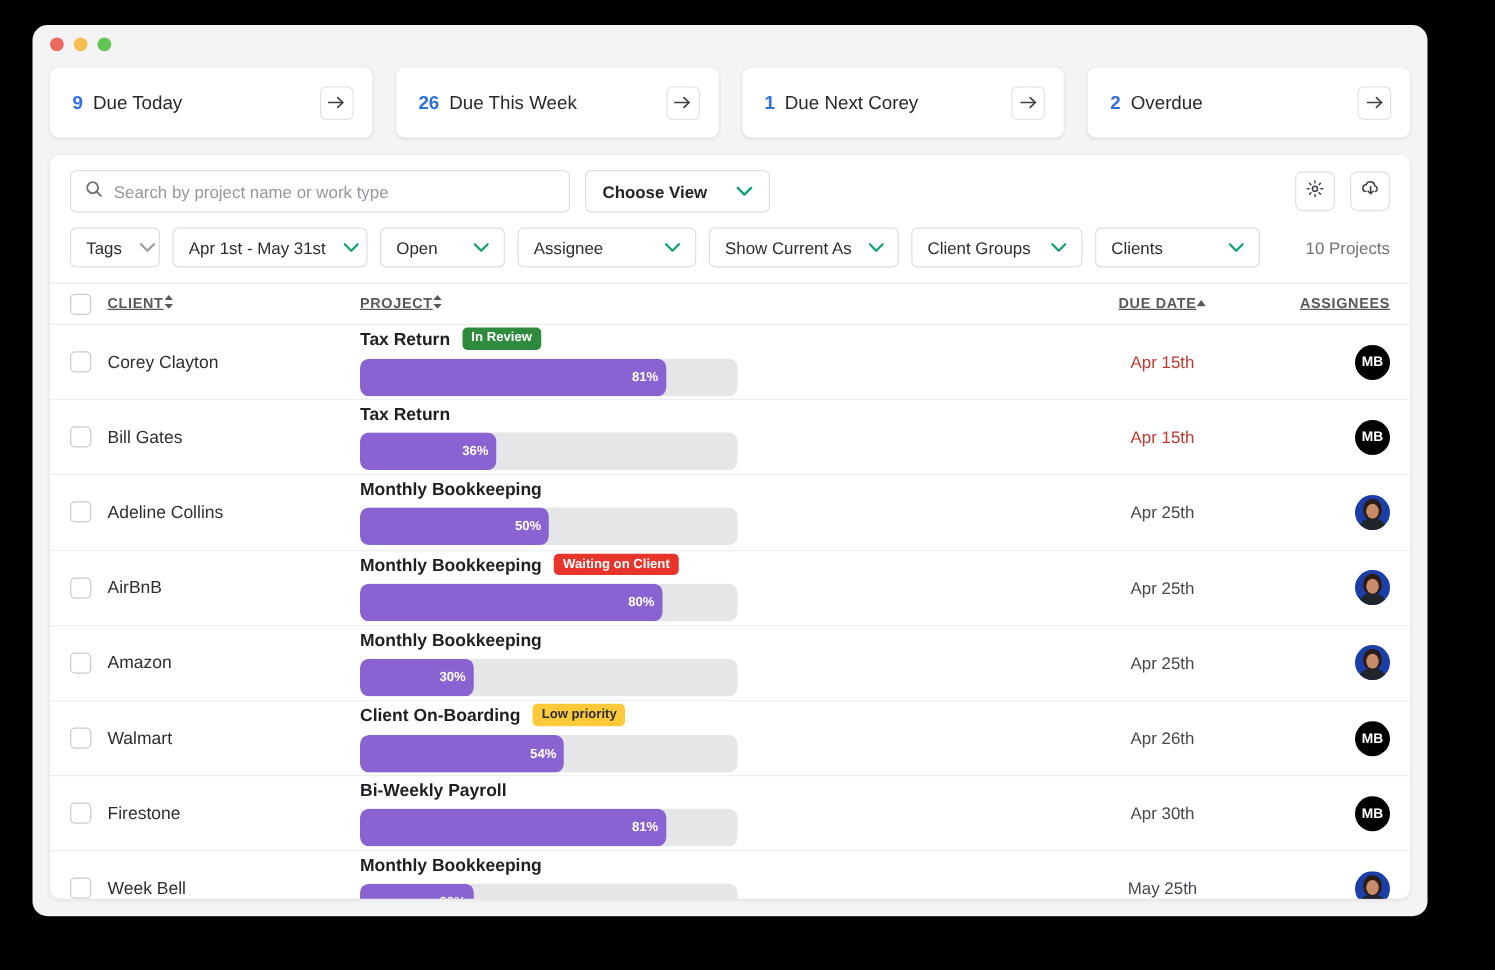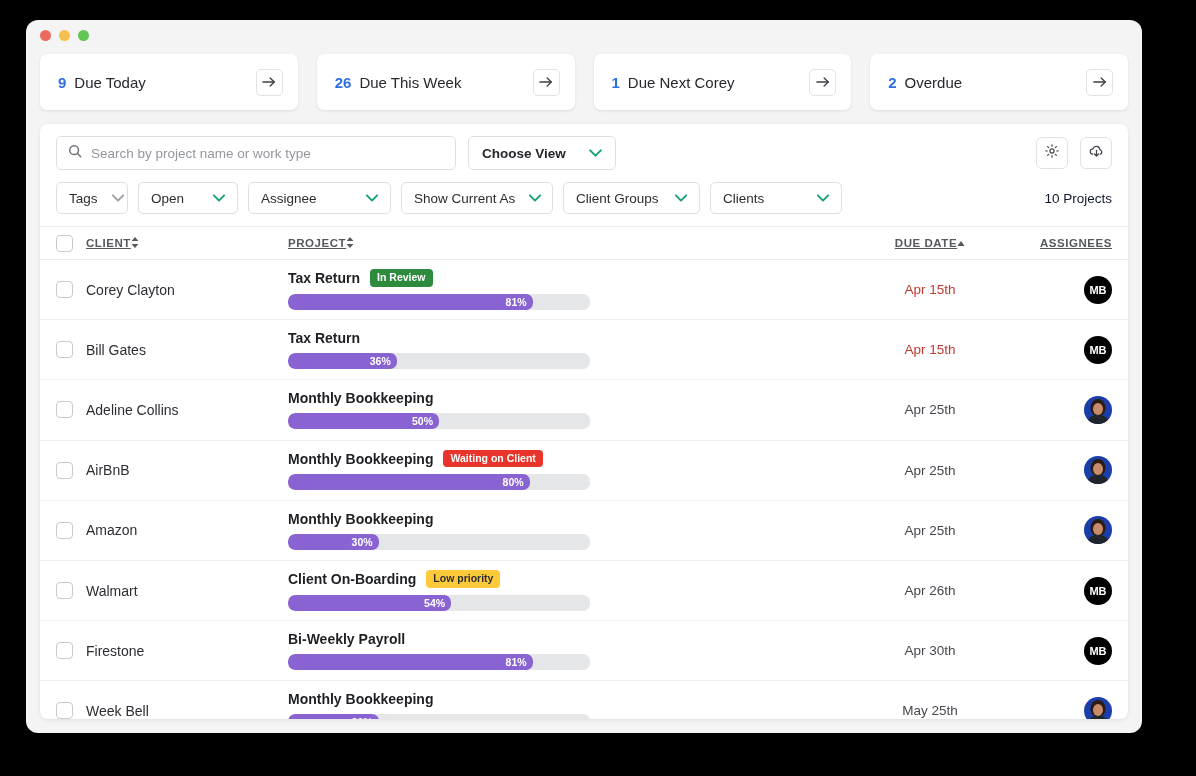--- a/index.html
+++ b/index.html
@@ -100,21 +100,21 @@
     font-size: 13.5px; color: #2b2d31;
     white-space: nowrap;
   }
   .chip-tags { width: 72px; }
   .chip-date { width: 156px; }
   .chip-open { width: 100px; }
   .chip-assignee { width: 143px; }
   .chip-showas { width: 152px; }
   .chip-clients { width: 132px; }
   .chip-groups { width: 137px; }
-  .project-count { font-size: 13.5px; color: #0f172a; margin-left: auto; }
+  .project-count { font-size: 13.5px; color: #737373; margin-left: auto; }
 
   .chev { display: inline-block; }
   .chev svg { display: block; }
 
   
   .thead {
     display: flex; align-items: center;
     height: 34px;
     border-top: 1px solid #ececee;
     border-bottom: 1px solid #ececee;
@@ -147,21 +147,21 @@
   .proj-name { font-size: 14px; font-weight: 700; color: #1d1f23; }
   .badge {
     font-size: 10.5px; font-weight: 700; color: #fff;
     border-radius: 4px; padding: 3px 7px 4px 7px;
     line-height: 1;
   }
   .badge.green { background: #2e8b3d; }
   .badge.red { background: #e8342a; }
   .badge.yellow { background: #ffca3a; color: #2b2d31; }
   .bar-track {
-    width: 302px; height: 16px;
+    width: 302px; height: 30px;
     background: #e5e6e8; border-radius: 7px;
     overflow: hidden;
   }
   .bar-fill {
     height: 100%;
     background: #8a63d2;
     border-radius: 7px;
     display: flex; align-items: center; justify-content: flex-end;
     padding-right: 6px;
     color: #ffffff; font-size: 10.5px; font-weight: 700;
@@ -291,20 +291,28 @@
 
     <div class="filterrow" id="filters">
         <div class="filter-chip chip-tags">
           <span>Tags</span>
           <span class="chev">
             <svg width="12" height="8" viewBox="0 0 14 9" fill="none" stroke="#9b9ea4" stroke-width="2.2" stroke-linecap="round" stroke-linejoin="round">
               <polyline points="1,1.5 7,7.5 13,1.5"></polyline>
             </svg>
           </span>
         </div>
+        <div class="filter-chip chip-date">
+          <span>Apr 1st - May 31st</span>
+          <span class="chev">
+            <svg width="12" height="8" viewBox="0 0 14 9" fill="none" stroke="#16a07a" stroke-width="2.2" stroke-linecap="round" stroke-linejoin="round">
+              <polyline points="1,1.5 7,7.5 13,1.5"></polyline>
+            </svg>
+          </span>
+        </div>
         <div class="filter-chip chip-open">
           <span>Open</span>
           <span class="chev">
             <svg width="12" height="8" viewBox="0 0 14 9" fill="none" stroke="#16a07a" stroke-width="2.2" stroke-linecap="round" stroke-linejoin="round">
               <polyline points="1,1.5 7,7.5 13,1.5"></polyline>
             </svg>
           </span>
         </div>
         <div class="filter-chip chip-assignee">
           <span>Assignee</span>

